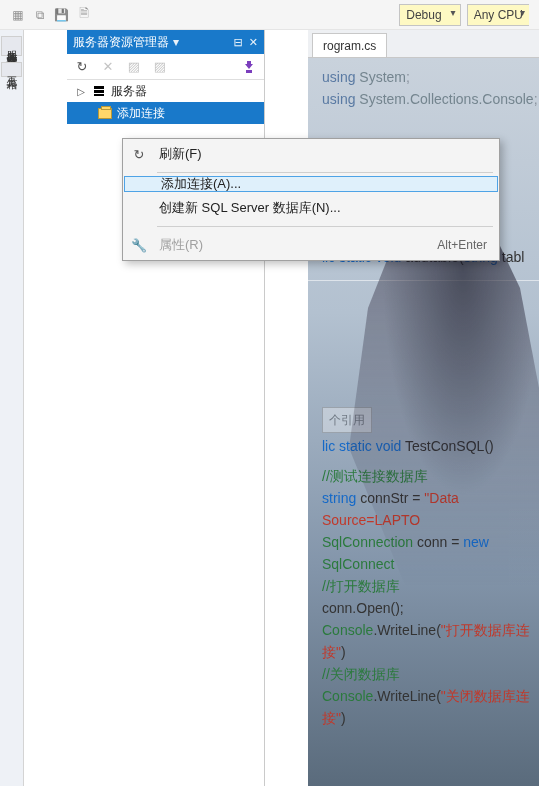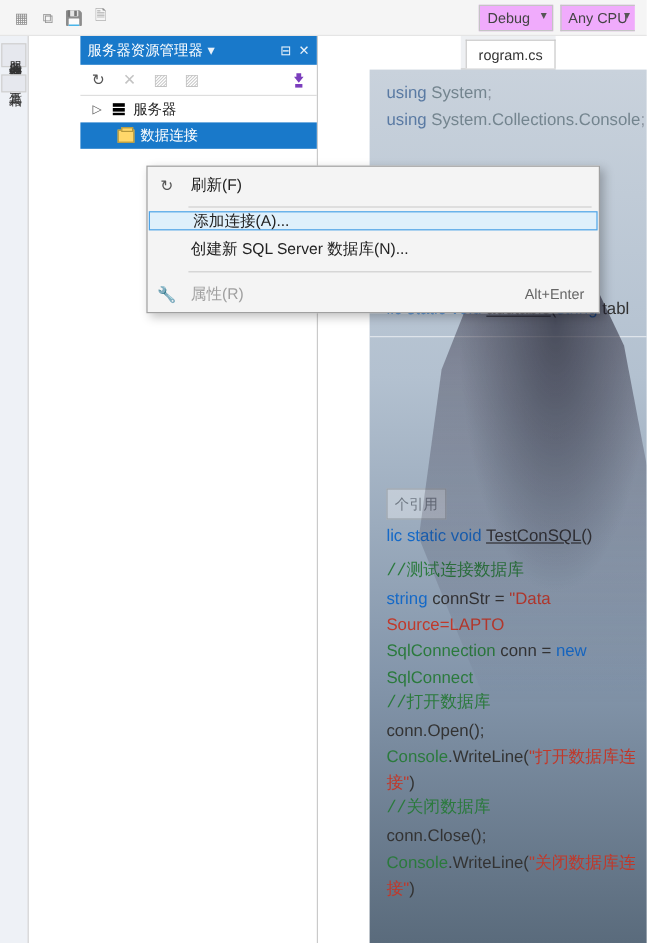--- a/index.html
+++ b/index.html
@@ -13,21 +13,21 @@
       gap: 6px;
       padding: 0 10px;
       border-bottom: 1px solid #e5e5e5;
       background: #f5f5f5;
       color: #666;
     }
     .top-toolbar .smallicon { width: 16px; height: 16px; display:inline-flex; align-items:center; justify-content:center; font-size:12px; opacity:0.7; }
     .dropdown-box {
       height: 22px;
       border: 1px solid #c4c4c4;
-      background: #f0abfc;
+      background: #fef9c3;
       display: inline-flex;
       align-items:center;
       padding: 0 18px 0 6px;
       font-size: 12px;
       color:#444;
       position: relative;
     }
     .dropdown-box::after {
       content:"▾"; position:absolute; right:4px; top:2px; font-size:10px; color:#555;
     }
@@ -123,21 +123,20 @@
     }
     .iconDb { background:#ffd76a; border:1px solid #b5973a; width:14px; height:11px; position:relative;}
     .iconDb::before { content:""; position:absolute; left:2px; top:-3px; width:8px; height:2px; background:#ffd76a; border:1px solid #b5973a; }
 
     
     .editor-side {
       flex:1;
       display:flex;
       flex-direction:column;
       position:relative;
-      align-items:center;
     }
     .tabstrip {
       height:28px;
       display:flex;
       align-items:flex-end;
       padding-left:4px;
       border-bottom:1px solid #c8c8c8;
       background:#eef0f3;
     }
     .filetab {
@@ -160,22 +159,22 @@
       color:#333;
       padding: 8px 0 16px 14px;
       overflow:hidden;
     }
     .editor .using { color:#5a7aa3;}
     .editor .ns-part { color:#74858f;}
     .editor .gray { color:#8a939e;}
     .editor .kw { color:#1569c7;}
     .editor .str { color:#c0392b;}
     .editor .cname { color:#2b7a3d;}
-    .editor .comment { color:#2b7a3d;font-family:Liberation Mono, monospace;}
-    .editor .method { color:#333;text-decoration:underline;}
+    .editor .comment { color:#2b7a3d;}
+    .editor .method { color:#333;}
     .editor .refbox {
       border:1px solid #9aa2ab;
       background:rgba(255,255,255,0.35);
       color:#717a85;
       font-size:12px;
       padding:1px 6px;
       display:inline-block;
       margin: 16px 0 2px 0;
     }
     .divider-line {
@@ -294,21 +293,21 @@
               <rect x="2" y="6" width="10" height="3"></rect>
               <rect x="2" y="10" width="10" height="2"></rect>
             </svg>
         </span>
         <span>服务器</span>
       </div>
       <div class="tree-row indent1 selected">
         <span class="node-icon">
             <span class="iconDb"></span>
           </span>
-        <span>数据连接</span>
+        <span>添加连接</span>
       </div>
     </div>
   </div>
 
   <div class="editor-side">
     <div class="tabstrip">
       <div class="filetab">rogram.cs</div>
     </div>
     <div class="editor">
       <div class="silhouette"></div>
@@ -330,21 +329,20 @@
       <span class="refbox">个引用</span>
       <div><span class="kw">lic static</span> <span class="kw">void</span> <span class="method">TestConSQL</span>()</div>
       <div style="height:8px"></div>
       <div class="comment">//测试连接数据库</div>
       <div><span class="kw">string</span> <span>connStr</span> = <span class="str">"Data Source=LAPTO</span></div>
       <div><span class="cname">SqlConnection</span> <span>conn</span> = <span class="kw">new</span> <span class="cname">SqlConnect</span></div>
       <div class="comment">//打开数据库</div>
       <div>conn.Open();</div>
       <div><span class="cname">Console</span><span>.WriteLine(</span><span class="str">"打开数据库连接"</span>)</div>
       <div class="comment">//关闭数据库</div>
-      <div>conn.Close();</div>
       <div><span class="cname">Console</span><span>.WriteLine(</span><span class="str">"关闭数据库连接"</span>)</div>
     </div>
   </div>
 
 </div>
 
 <div class="context-menu">
   <div class="menu-item">
     <span class="menu-iconcol">↻</span>
     <span class="menu-label">刷新(F)</span>

